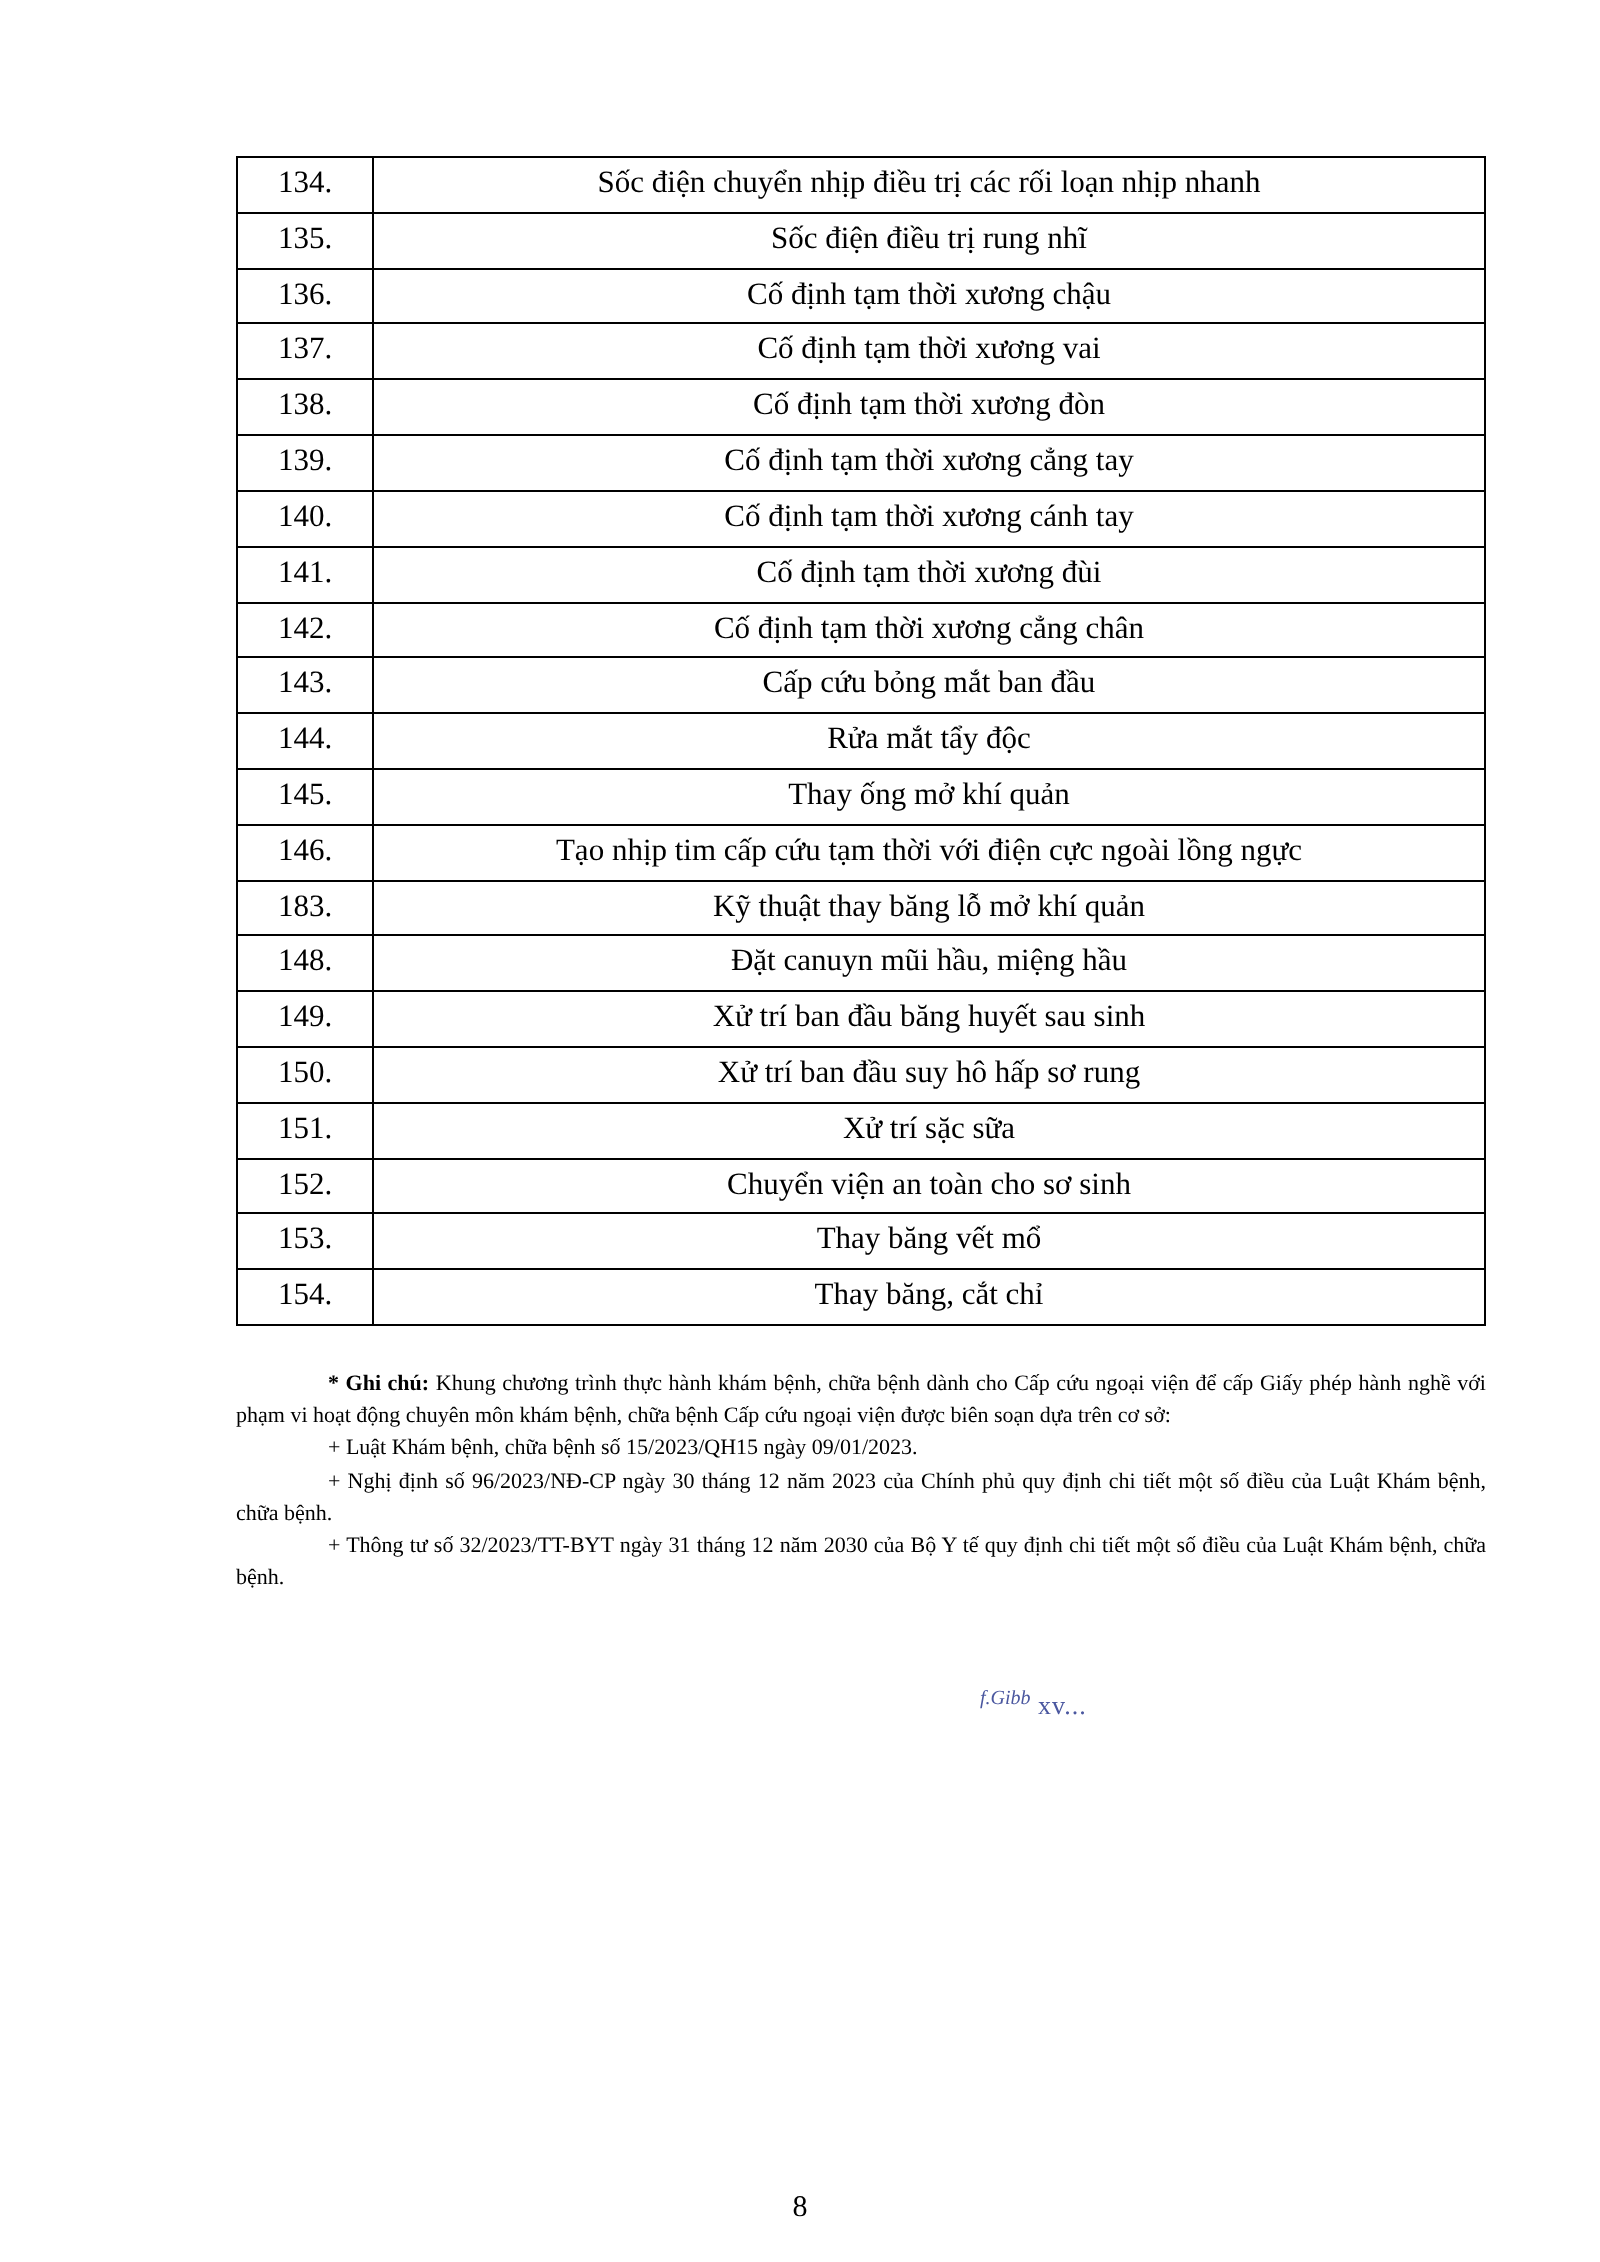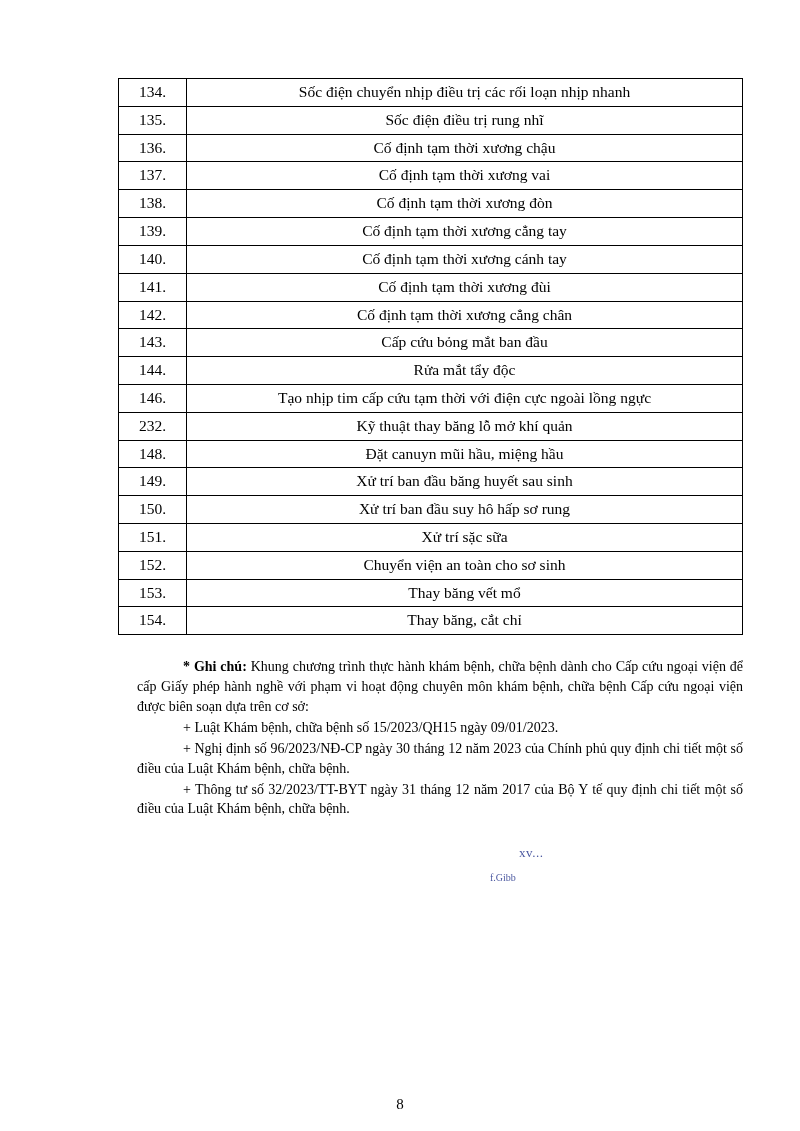--- a/index.html
+++ b/index.html
@@ -48,24 +48,23 @@
     text-align: center;
     padding-right: 14px;
   }
   td.name {
     text-align: center;
     padding-left: 8px;
   }
   
   .notes {
     margin-top: 22px;
-    font-size: 14px;
+    font-size: 11px;
     line-height: 1.42;
     text-align: justify;
-    margin-left: 19px;
   }
   .notes p {
     margin: 0 0 1px 0;
     text-indent: 46px;
   }
   .notes p.sub {
     text-indent: 46px;
   }
   .bold { font-weight: bold; }
   
@@ -77,26 +76,27 @@
     height: 14px;
     color: #2b3a8f;
     font-family: "Liberation Serif", serif;
     font-size: 13px;
     letter-spacing: 0.5px;
     opacity: 0.85;
   }
   .scribble2 {
     position: absolute;
     left: 490px;
-    top: 872px;
+    top: 844px;
     width: 48px;
     height: 18px;
     color: #2b3a8f;
     font-family: "Liberation Serif", serif;
     font-size: 10px;
+    font-style: italic;
     opacity: 0.85;
   }
   
   .footer {
     position: absolute;
     left: 0;
     top: 1096px;
     width: 800px;
     text-align: center;
     font-size: 15px;
@@ -149,25 +149,29 @@
         </tr>
         <tr>
           <td class="num">143.</td>
           <td class="name">Cấp cứu bỏng mắt ban đầu</td>
         </tr>
         <tr>
           <td class="num">144.</td>
           <td class="name">Rửa mắt tẩy độc</td>
         </tr>
         <tr>
+          <td class="num">145.</td>
+          <td class="name">Thay ống mở khí quản</td>
+        </tr>
+        <tr>
           <td class="num">146.</td>
           <td class="name">Tạo nhịp tim cấp cứu tạm thời với điện cực ngoài lồng ngực</td>
         </tr>
         <tr>
-          <td class="num">232.</td>
+          <td class="num">183.</td>
           <td class="name">Kỹ thuật thay băng lỗ mở khí quản</td>
         </tr>
         <tr>
           <td class="num">148.</td>
           <td class="name">Đặt canuyn mũi hầu, miệng hầu</td>
         </tr>
         <tr>
           <td class="num">149.</td>
           <td class="name">Xử trí ban đầu băng huyết sau sinh</td>
         </tr>
@@ -191,21 +195,21 @@
           <td class="num">154.</td>
           <td class="name">Thay băng, cắt chỉ</td>
         </tr>
       </tbody>
     </table>
 
     <div class="notes">
       <p><span class="bold">* Ghi chú:</span><span> Khung chương trình thực hành khám bệnh, chữa bệnh dành cho Cấp cứu ngoại viện để cấp Giấy phép hành nghề với phạm vi hoạt động chuyên môn khám bệnh, chữa bệnh Cấp cứu ngoại viện được biên soạn dựa trên cơ sở:</span></p>
       <p class="sub">+ Luật Khám bệnh, chữa bệnh số 15/2023/QH15 ngày 09/01/2023.</p>
       <p class="sub">+ Nghị định số 96/2023/NĐ-CP ngày 30 tháng 12 năm 2023 của Chính phủ quy định chi tiết một số điều của Luật Khám bệnh, chữa bệnh.</p>
-      <p class="sub">+ Thông tư số 32/2023/TT-BYT ngày 31 tháng 12 năm 2017 của Bộ Y tế quy định chi tiết một số điều của Luật Khám bệnh, chữa bệnh.</p>
+      <p class="sub">+ Thông tư số 32/2023/TT-BYT ngày 31 tháng 12 năm 2030 của Bộ Y tế quy định chi tiết một số điều của Luật Khám bệnh, chữa bệnh.</p>
     </div>
 
   </div>
 
   <div class="scribble1">xv...</div>
   <div class="scribble2">f.Gibb</div>
 
   <div class="footer">8</div>
 
 </div>

